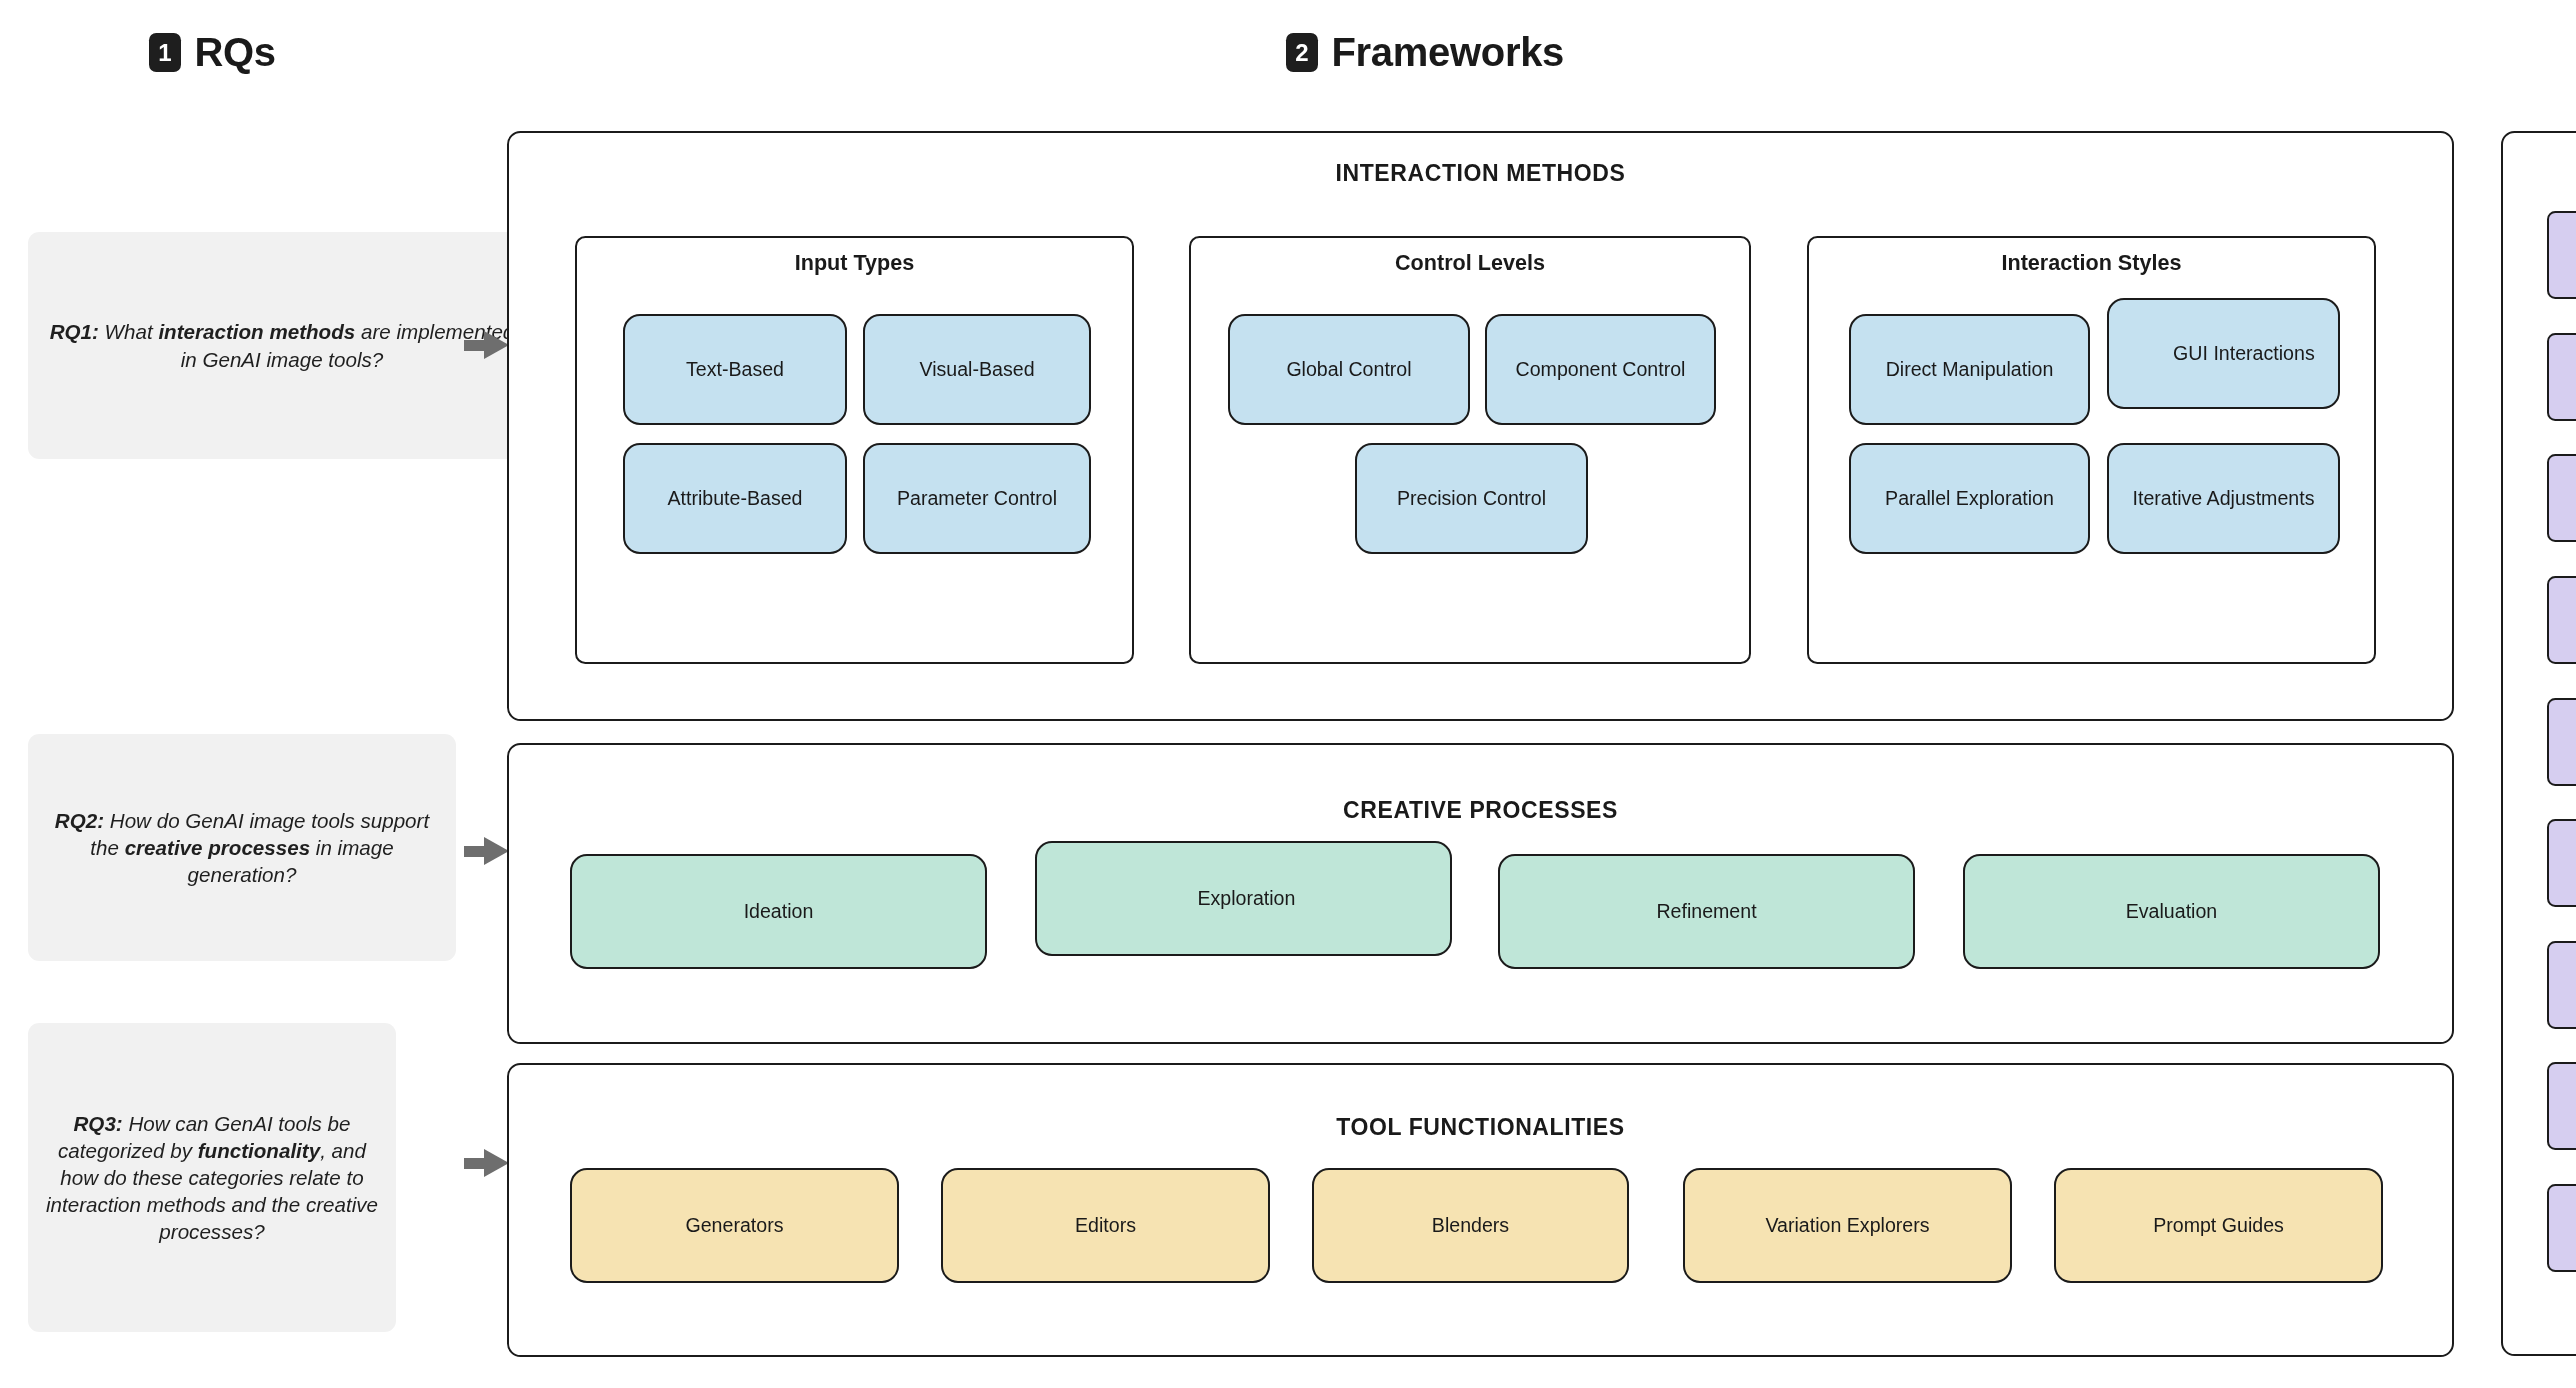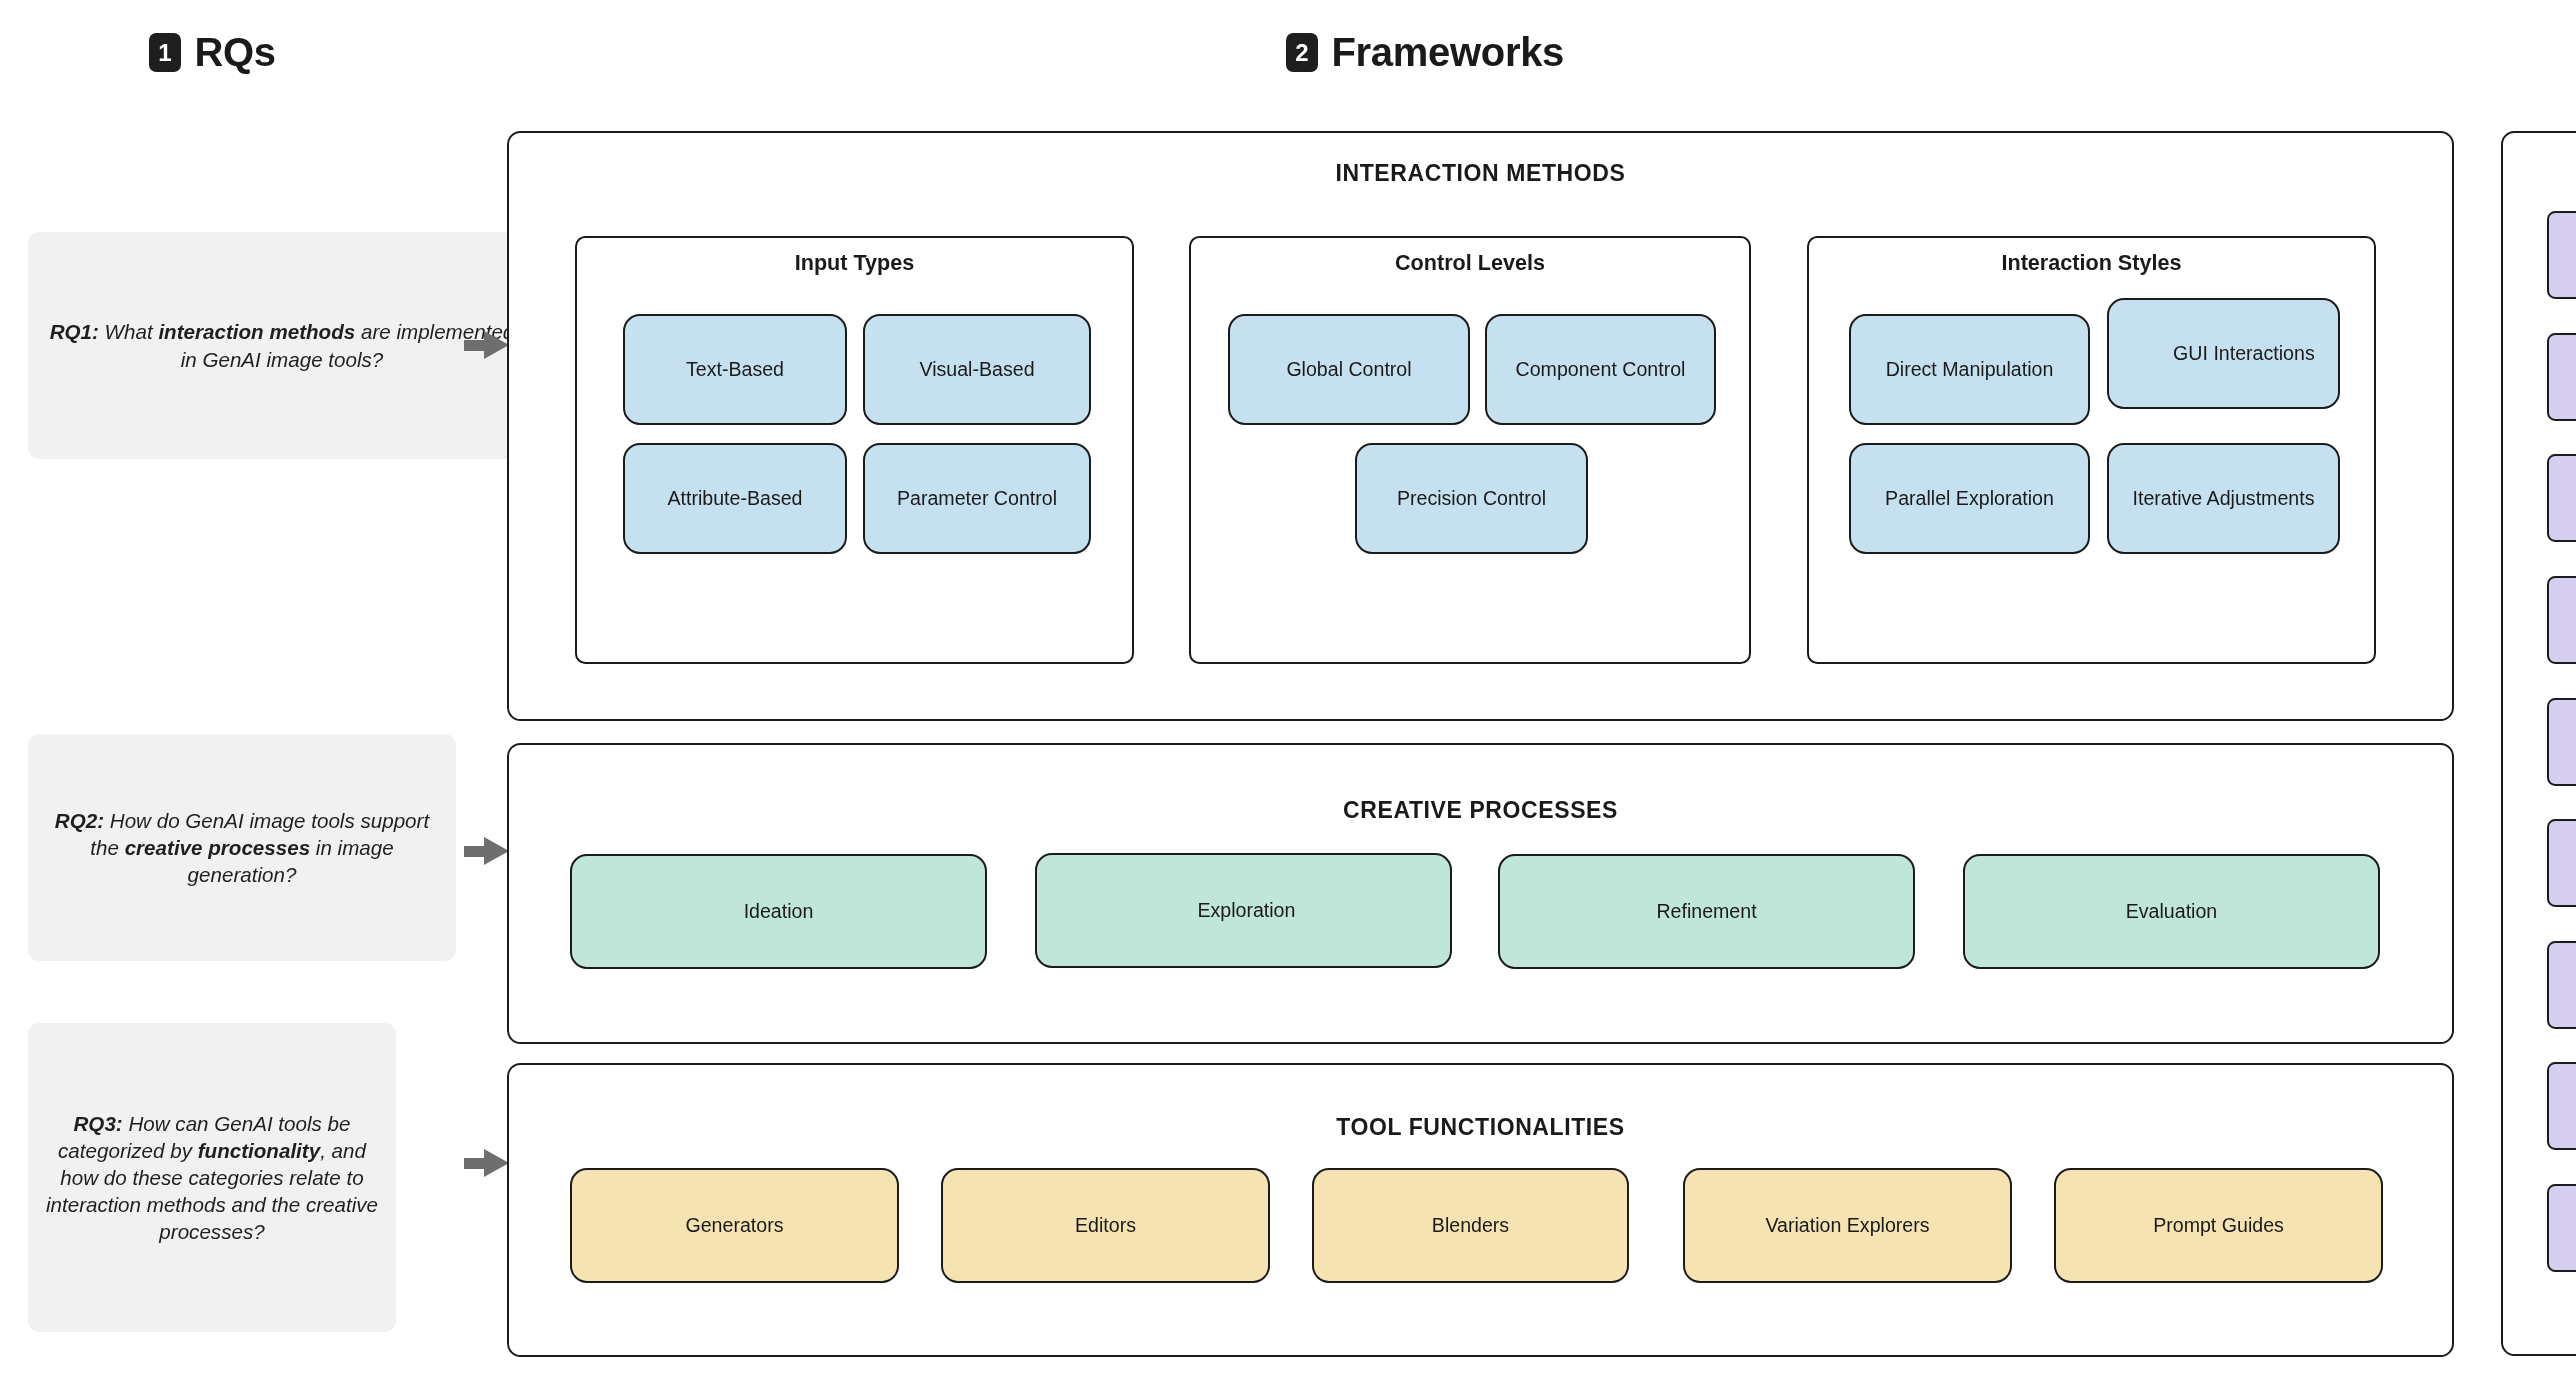--- a/index.html
+++ b/index.html
@@ -173,21 +173,21 @@
       <div class="chip blue" style="left:298px; top:60px; width:233px; height:111px;padding-left:46px;">GUI Interactions</div>
       <div class="chip blue" style="left:40px; top:205px; width:241px; height:111px;">Parallel Exploration</div>
       <div class="chip blue" style="left:298px; top:205px; width:233px; height:111px;">Iterative Adjustments</div>
     </div>
   </div>
 
   <div class="panel" style="left:507px; top:743px; width:1947px; height:301px;">
     <div class="panel-title" style="top:52px;">CREATIVE PROCESSES</div>
 
     <div class="chip green" style="left:61px; top:109px; width:417px; height:115px;">Ideation</div>
-    <div class="chip green" style="left:526px; top:108px; width:417px; height:115px;padding-left:11px;">Exploration</div>
+    <div class="chip green" style="left:526px; top:96px; width:417px; height:115px;padding-left:11px;">Exploration</div>
     <div class="chip green" style="left:989px; top:109px; width:417px; height:115px;">Refinement</div>
     <div class="chip green" style="left:1454px; top:109px; width:417px; height:115px;">Evaluation</div>
   </div>
 
   <div class="panel" style="left:507px; top:1063px; width:1947px; height:294px;">
     <div class="panel-title" style="top:49px;">TOOL FUNCTIONALITIES</div>
 
     <div class="chip tan" style="left:61px; top:103px; width:329px; height:115px;">Generators</div>
     <div class="chip tan" style="left:432px; top:103px; width:329px; height:115px;">Editors</div>
     <div class="chip tan" style="left:803px; top:103px; width:317px; height:115px;">Blenders</div>

